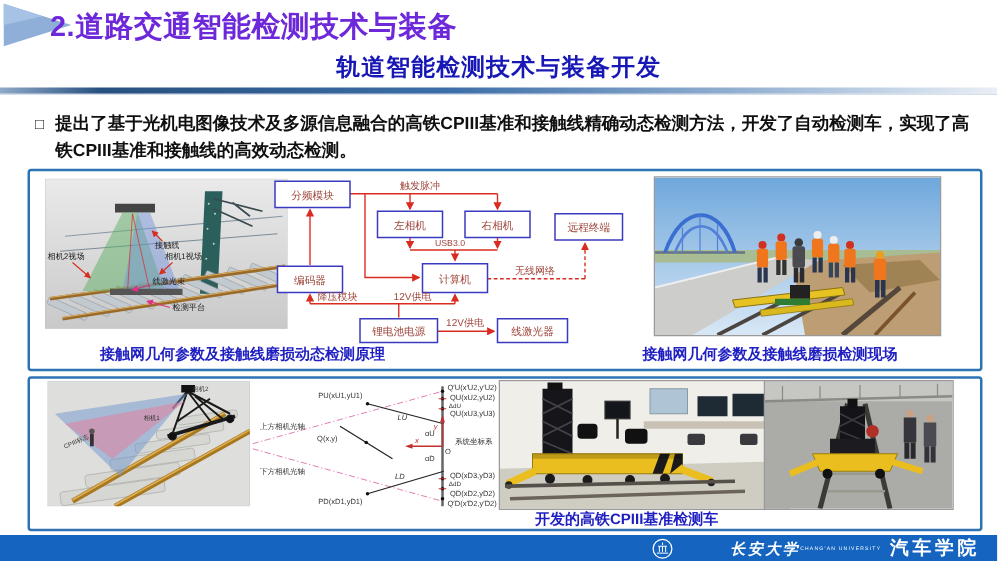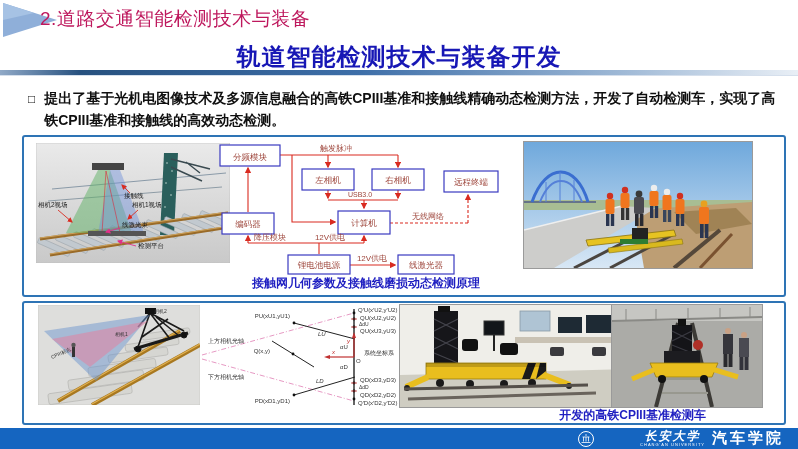--- a/index.html
+++ b/index.html
@@ -1,42 +1,42 @@
 <!DOCTYPE html>
 <html><head>
 <meta charset="utf-8">
 <style>
   html,body{margin:0;padding:0;background:#fff;}
   .slide{position:relative;width:798px;height:449px;background:#ffffff;overflow:hidden;
          font-family:"Liberation Sans",sans-serif;}
   
   .hdr-arrow{position:absolute;left:0;top:0;}
-  .section-title{position:absolute;left:40px;top:6px;font-size:19px;font-weight:normal;
-                 color:#be185d;letter-spacing:0.5px;white-space:nowrap;}
+  .section-title{position:absolute;left:40px;top:6px;font-size:23px;font-weight:bold;
+                 color:#6d28d9;letter-spacing:0.5px;white-space:nowrap;}
   .subtitle{position:absolute;left:0;top:41px;width:798px;text-align:center;
-            font-size:24px;font-weight:bold;color:#1717B5;letter-spacing:1px;}
+            font-size:19px;font-weight:bold;color:#1717B5;letter-spacing:1px;}
   .divider{position:absolute;left:0;top:70px;width:798px;height:5px;
            background:linear-gradient(to right,#90A9C7 0%,#27517F 10%,#3D6EA8 45%,#9FB9D6 78%,#E9EFF6 100%);
            border-bottom:1px solid #D5DFEC;}
   
   .bullet{position:absolute;left:28px;top:88px;width:752px;display:flex;gap:9px;
           font-size:14px;font-weight:bold;color:#101010;line-height:1.55;}
   .bullet .marker{font-size:12px;padding-top:2px;}
   
   .panel{position:absolute;left:22px;width:760px;border:2px solid #2E74B5;border-radius:3px;background:#fff;}
   .panel-top{top:135px;height:158px;}
   .panel-bottom{top:301px;height:120px;}
-  .caption{position:absolute;font-size:12px;font-weight:bold;color:#1F1FC1;text-align:right;white-space:nowrap;}
+  .caption{position:absolute;font-size:12px;font-weight:bold;color:#1F1FC1;text-align:left;white-space:nowrap;}
   .ill{position:absolute;}
   .ill svg{display:block;}
   .framed{outline:1px solid #9a9a9a;}
   
   .footer{position:absolute;left:0;top:428px;width:798px;height:21px;background:#1565C0;
           display:flex;align-items:center;justify-content:flex-end;padding-right:14px;box-sizing:border-box;gap:7px;}
-  .uni-wrap{display:flex;flex-direction:column;align-items:center;line-height:1;color:#fff;margin-left:38px;}
+  .uni-wrap{display:flex;flex-direction:row;align-items:center;line-height:1;color:#fff;margin-left:38px;}
   .uni-name{font-size:12px;font-weight:bold;font-style:italic;letter-spacing:2px;}
   .uni-en{font-size:4px;letter-spacing:1px;margin-top:1px;}
   .college{color:#fff;font-size:15px;font-weight:bold;letter-spacing:3px;text-align:center;}
   text{font-family:"Liberation Sans",sans-serif;}
 </style>
 </head>
 <body>
 
 <div class="slide">
 
@@ -263,20 +263,21 @@
               <circle r="3.4" fill="#E8A020"></circle>
               <rect x="-5" y="3" width="10" height="17" rx="2" fill="#F0761E"></rect>
               <rect x="-4" y="20" width="3.6" height="14" fill="#2A3550"></rect>
               <rect x="0.8" y="20" width="3.6" height="14" fill="#2A3550"></rect>
             </g>
         </g>
       </svg>
     </div>
 
     <div class="caption" style="left:56px;top:138px;width:400px;">接触网几何参数及接触线磨损动态检测原理</div>
+    <div class="caption" style="left:490px;top:138px;width:224px;">接触网几何参数及接触线磨损检测现场</div>
   </div>
 
   <div class="panel panel-bottom">
 
     <div class="ill" style="left:14px;top:2px;">
       <svg width="162" height="100" viewBox="0 0 162 100">
         <rect width="162" height="100" fill="#DEDEDC" stroke="#C2C2C0" stroke-width="0.6"></rect>
         <g>
           <g fill="#D6D6D2" stroke="#B0B0AC" stroke-width="0.6">
             <rect x="-42" y="-5" width="84" height="11" rx="2" transform="translate(52,88) rotate(-8)"></rect>
@@ -457,21 +458,21 @@
           <g transform="translate(132,30)">
               <circle r="3" fill="#C9A185"></circle>
               <rect x="-5" y="3" width="10" height="19" fill="#4A4A52"></rect>
               <rect x="-4.5" y="22" width="4" height="13" fill="#33333B"></rect>
               <rect x="0.5" y="22" width="4" height="13" fill="#33333B"></rect>
             </g>
         </g>
       </svg>
     </div>
 
-    <div class="caption" style="left:420px;top:104px;width:262px;">开发的高铁CPIII基准检测车</div>
+    <div class="caption" style="left:404px;top:104px;width:262px;">开发的高铁CPIII基准检测车</div>
   </div>
 
   <div class="footer">
     <svg width="18" height="18" viewBox="0 0 18 18">
       <circle cx="9" cy="9" r="7.5" fill="none" stroke="#fff" stroke-width="1"></circle>
       <g stroke="#fff" stroke-width="0.8" fill="none">
         <path d="M9,4 V6 M5.5,7 H12.5 M6.5,7 V11.5 M11.5,7 V11.5 M9,7 V11.5 M4.5,12.5 H13.5"></path>
       </g>
     </svg>
     <div class="uni-wrap">

